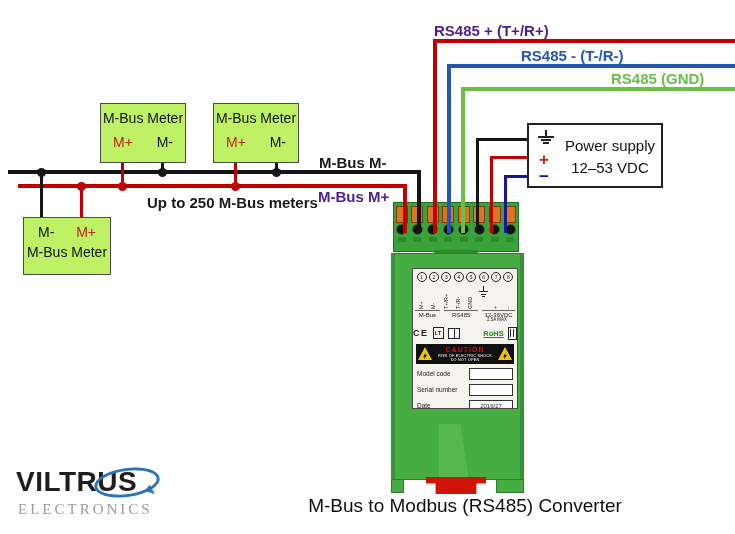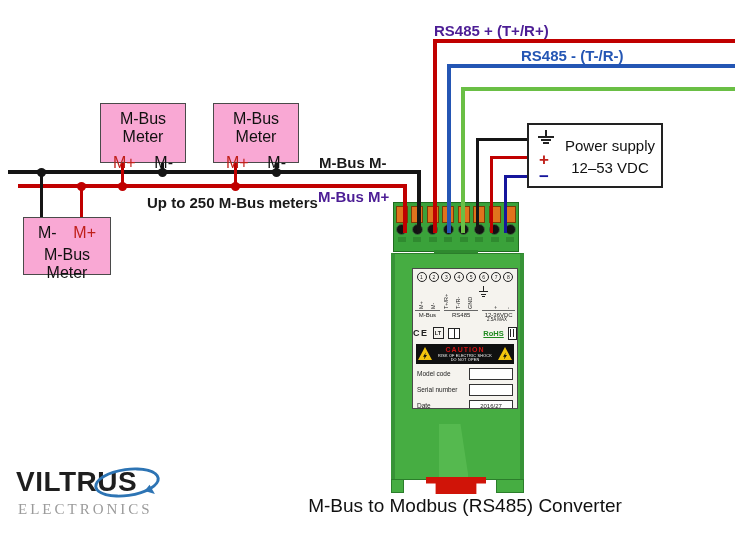--- a/index.html
+++ b/index.html
@@ -6,22 +6,22 @@
   #canvas{position:relative;width:735px;height:534px;background:#ffffff;overflow:hidden;
           font-family:"Liberation Sans",sans-serif;}
   .w{position:absolute;z-index:4;}
   .bg-red{background:#c00000}.bg-blue{background:#2456b4}.bg-green{background:#6abf45}
   .bg-navy{background:#16169c}.bg-blk{background:#151515}
   .dot{position:absolute;width:9px;height:9px;border-radius:50%;z-index:6;}
   .dot-blk{background:#151515}.dot-red{background:#c00000}
   .lbl{position:absolute;font-size:15px;font-weight:bold;white-space:nowrap;z-index:7;}
   .lbl-red{color:#4c1d95}.lbl-blue{color:#2456b4}.lbl-green{color:#6abf45}.lbl-blk{color:#1a1a1a;font-weight:bold}
 
-  .meter{position:absolute;width:86px;height:60px;background:#f9a8d4;border:1.5px solid #4a4a4a;
-         z-index:5;font-size:16px;color:#111;text-align:center;box-sizing:border-box;}
+  .meter{position:absolute;width:86px;height:60px;background:#bef264;border:1.5px solid #4a4a4a;
+         z-index:5;font-size:14px;color:#111;text-align:center;box-sizing:border-box;}
   .meter .title{margin-top:6px;}
   .meter .pins{display:flex;justify-content:space-between;padding:0 12px;margin-top:8px;}
   .meter-left{width:88px;height:58px;}
   .meter-left .pins{margin-top:6px;padding:0 14px;}
   .meter-left .title{margin-top:4px;}
   .mp{color:#c0201a}.mm{color:#111}
 
   .psu{position:absolute;left:527px;top:123px;width:136px;height:65px;background:#fff;
        border:2px solid #222;z-index:5;box-sizing:border-box;}
   .psu-text{position:absolute;left:32px;top:10px;width:98px;text-align:center;font-size:15px;line-height:1.45;color:#111;}
@@ -136,20 +136,21 @@
 
   <div class="dot dot-blk" style="left:37px;top:168px"></div>
   <div class="dot dot-blk" style="left:158px;top:168px"></div>
   <div class="dot dot-blk" style="left:272px;top:168px"></div>
   <div class="dot dot-red" style="left:77px;top:182px"></div>
   <div class="dot dot-red" style="left:118px;top:182px"></div>
   <div class="dot dot-red" style="left:231px;top:182px"></div>
 
   <div class="lbl lbl-red" style="left:434px;top:22px">RS485 + (T+/R+)</div>
   <div class="lbl lbl-blue" style="left:521px;top:47px">RS485 - (T-/R-)</div>
+  <div class="lbl lbl-green" style="left:611px;top:70px">RS485 (GND)</div>
   <div class="lbl lbl-blk" style="left:319px;top:154px">M-Bus M-</div>
   <div class="lbl lbl-red" style="left:318px;top:188px">M-Bus M+</div>
   <div class="lbl lbl-blk" style="left:147px;top:194px">Up to 250 M-Bus meters</div>
 
   <div class="meter" style="left:100px;top:103px">
     <div class="title">M-Bus Meter</div>
     <div class="pins">
       <span class="mp">M+</span>
       <span class="mm">M-</span>
     </div>

